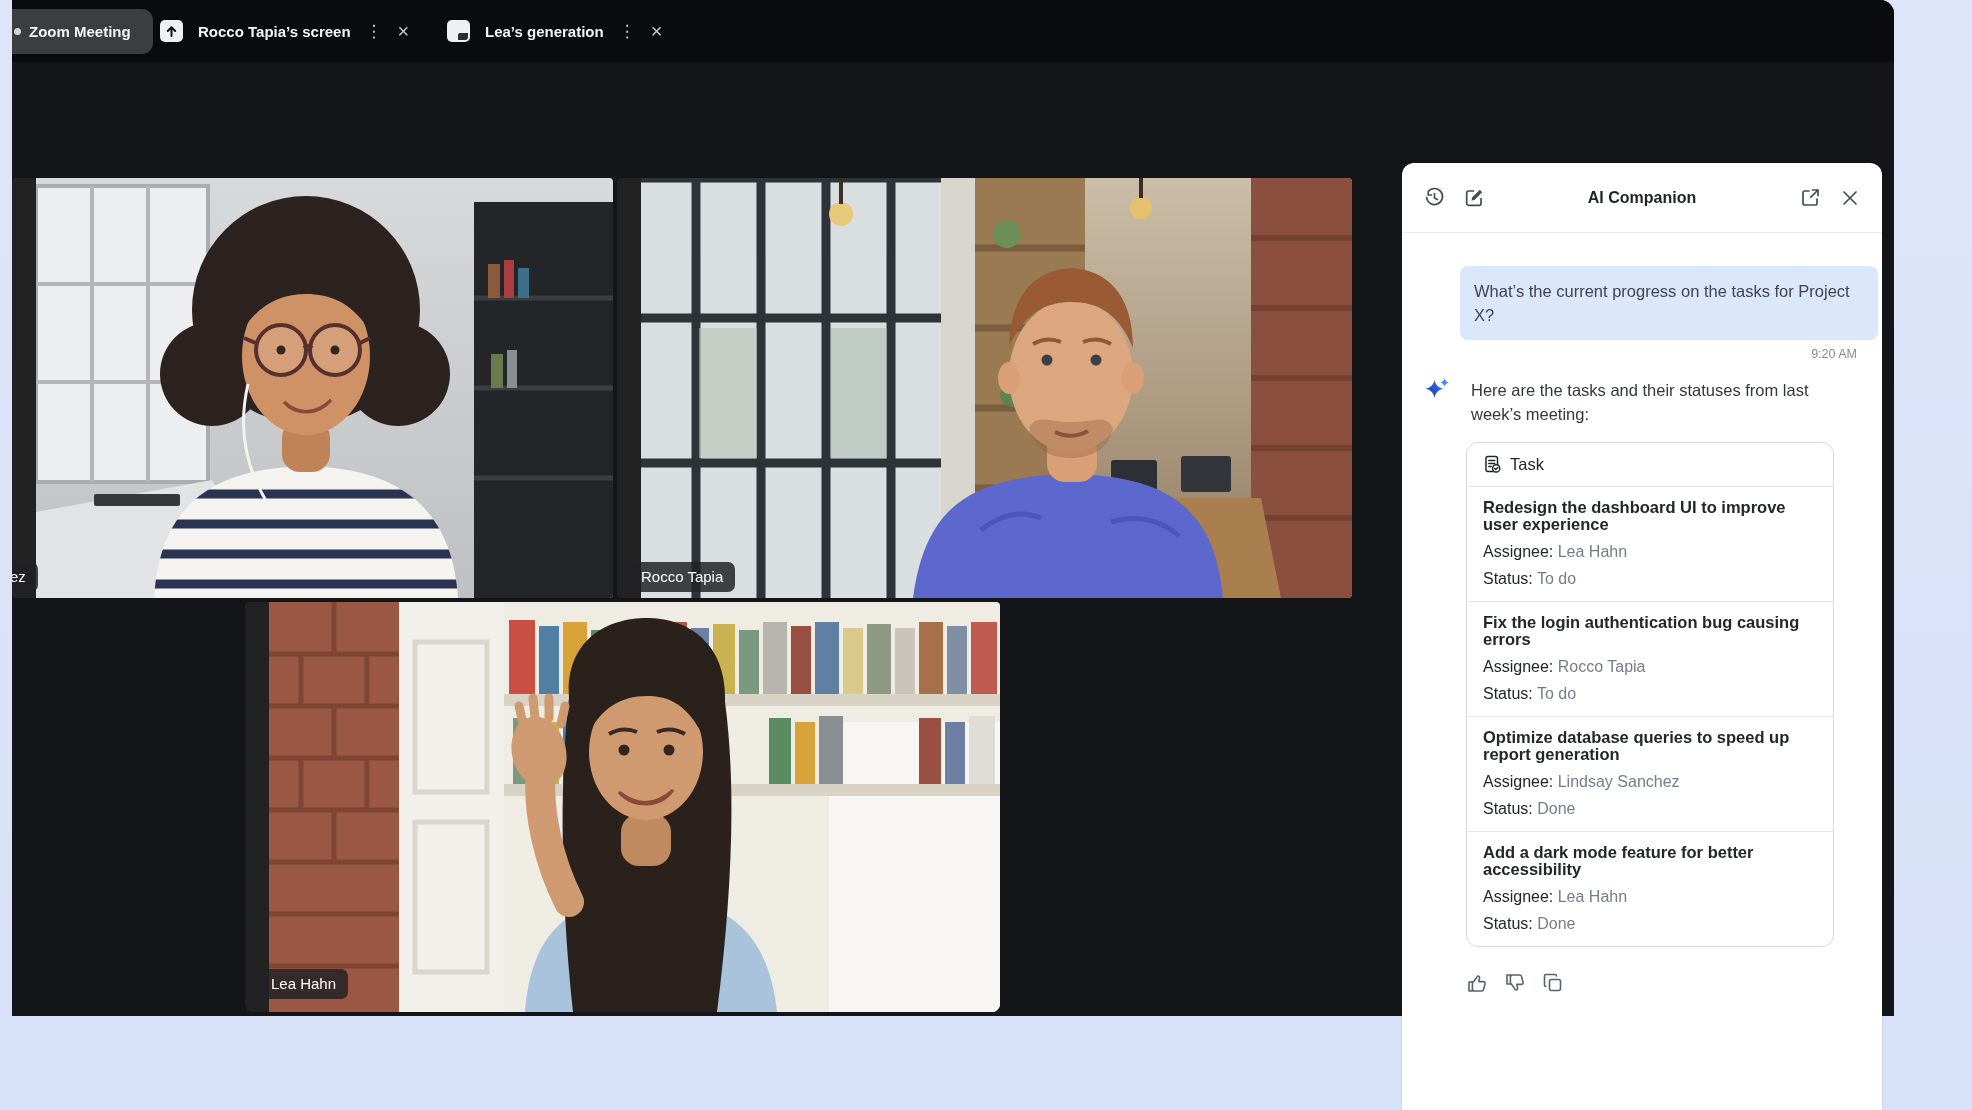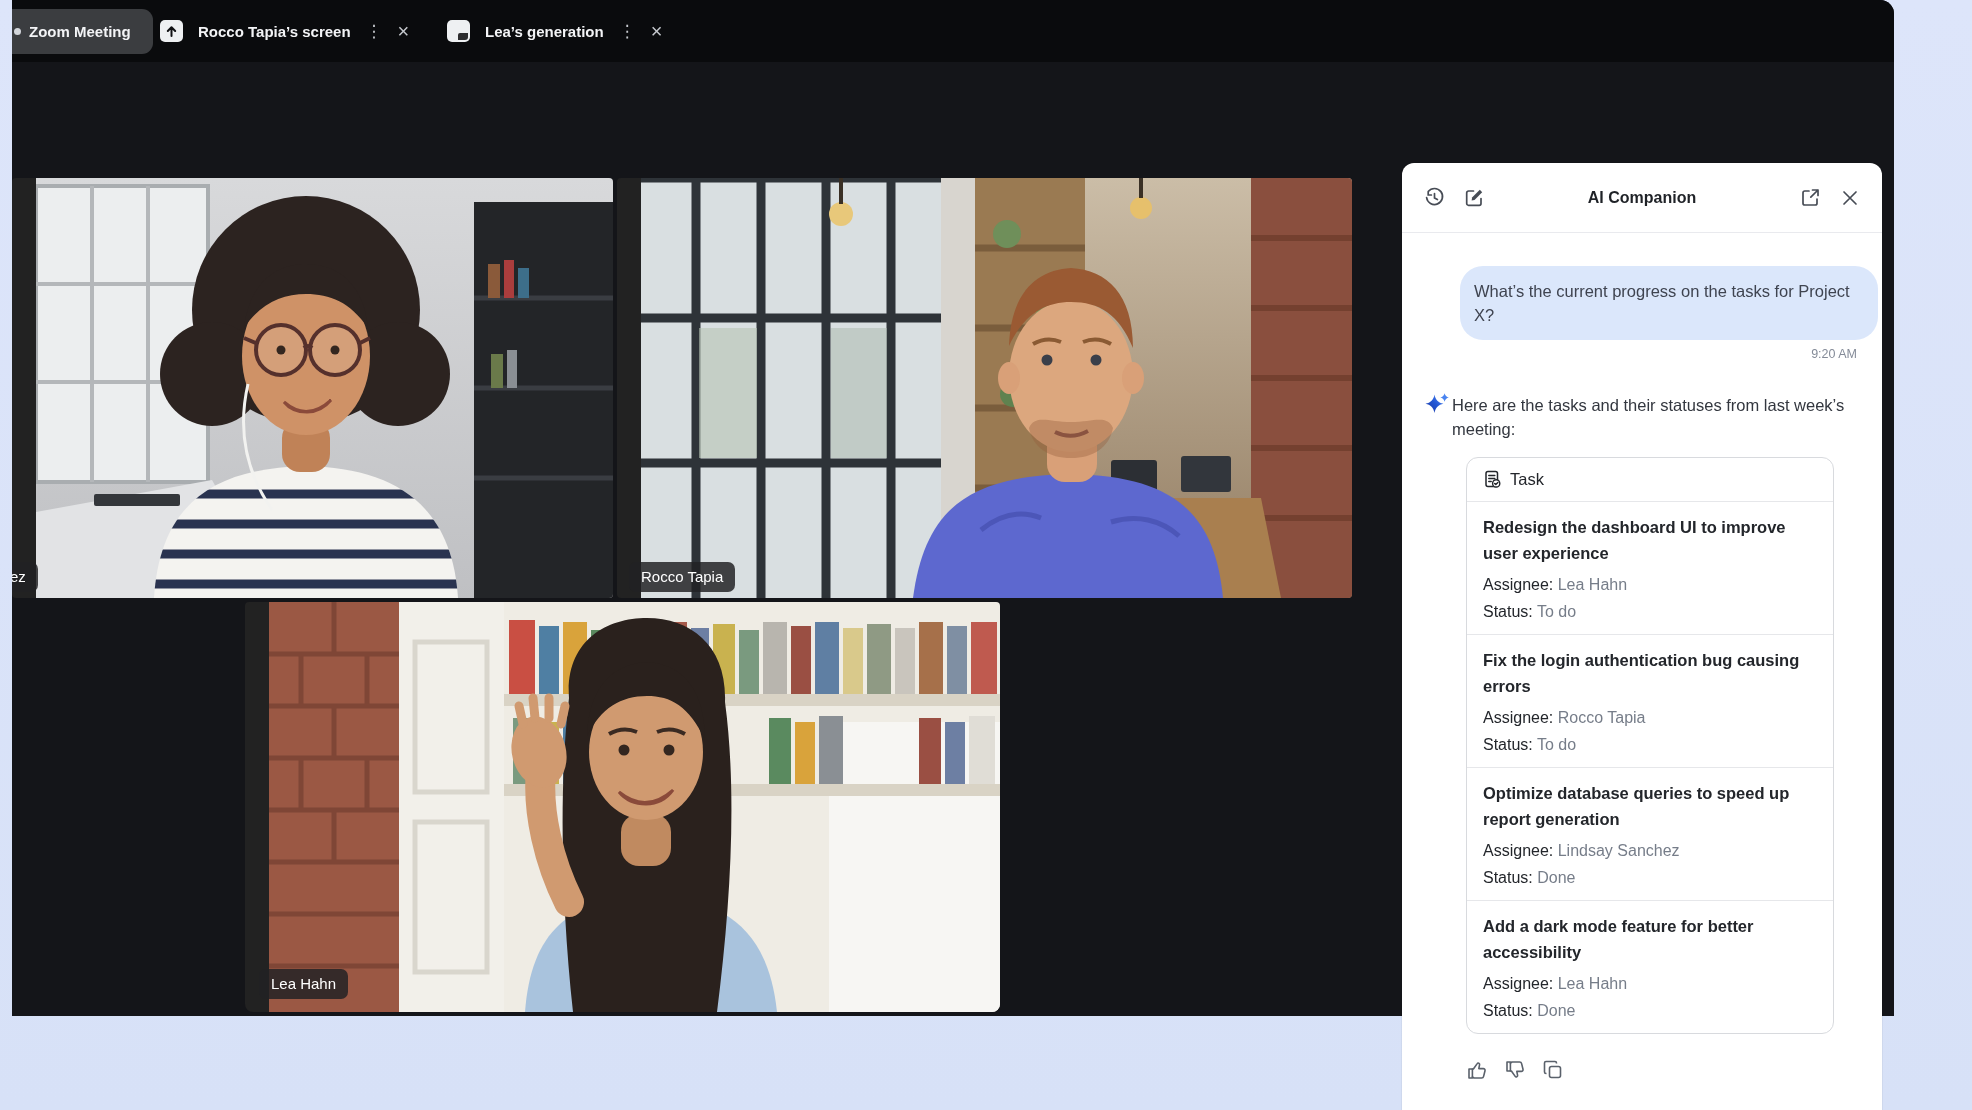--- a/index.html
+++ b/index.html
@@ -74,38 +74,38 @@
     font-size:16px; font-weight:700; color:#1f2227;
   }
   .ph-left, .ph-right { display:flex; gap:16px; z-index:1; }
   .ph-right { margin-left:auto; }
   .icon-btn { width:24px; height:24px; cursor:pointer; display:flex; align-items:center; justify-content:center; }
   .icon-btn svg { stroke:#474c55; }
 
   .chat { padding:33px 24px 0 20px; }
   .bubble {
     margin-left:38px; width:418px;
-    background:#dbe7fb; border-radius:23px; padding:13px 14px;
+    background:#dbe7fb; border-radius:8px; padding:13px 14px;
     font-size:16.5px; line-height:24px; color:#3f4450;
   }
   .timestamp { text-align:right; margin:7px 1px 0 0; font-size:12.5px; color:#848b98; }
-  .ai-row { display:flex; gap:1px; margin-top:32px; }
+  .ai-row { display:flex; gap:20px; margin-top:17px; }
   .sparkle { width:29px; height:29px; flex:0 0 auto; margin-top:-2px; }
   .ai-text { font-size:16.5px; line-height:24px; color:#33373f; max-width:410px; }
 
   .task-card {
     margin:16px 24px 0 44px; border:1px solid #d8dade; border-radius:12px; background:#fff;
   }
   .card-header {
     display:flex; align-items:center; gap:8px; padding:12px 16px;
     border-bottom:1px solid #e6e7ea; font-size:16.5px; color:#23262b;
   }
   .task-row { padding:12px 16px 9px 16px; border-bottom:1px solid #e6e7ea; }
   .task-row:last-child { border-bottom:none; }
-  .task-title { font-size:16.5px; line-height:26px; font-weight:700; color:#23262b; max-width:350px; }
+  .task-title { font-size:16.5px; line-height:17px; font-weight:700; color:#23262b; max-width:350px; }
   .task-meta { font-size:16px; line-height:27px; color:#23262b; margin-top:5px; }
   .meta-line { display:block; }
   .meta-val { color:#767d89; }
 
   .feedback { display:flex; gap:14px; margin:25px 0 0 44px; }
   .fb-btn { width:24px; height:24px; cursor:pointer; }
   .fb-btn svg { stroke:#5a616b; }
 </style>
 </head>
 <body>

